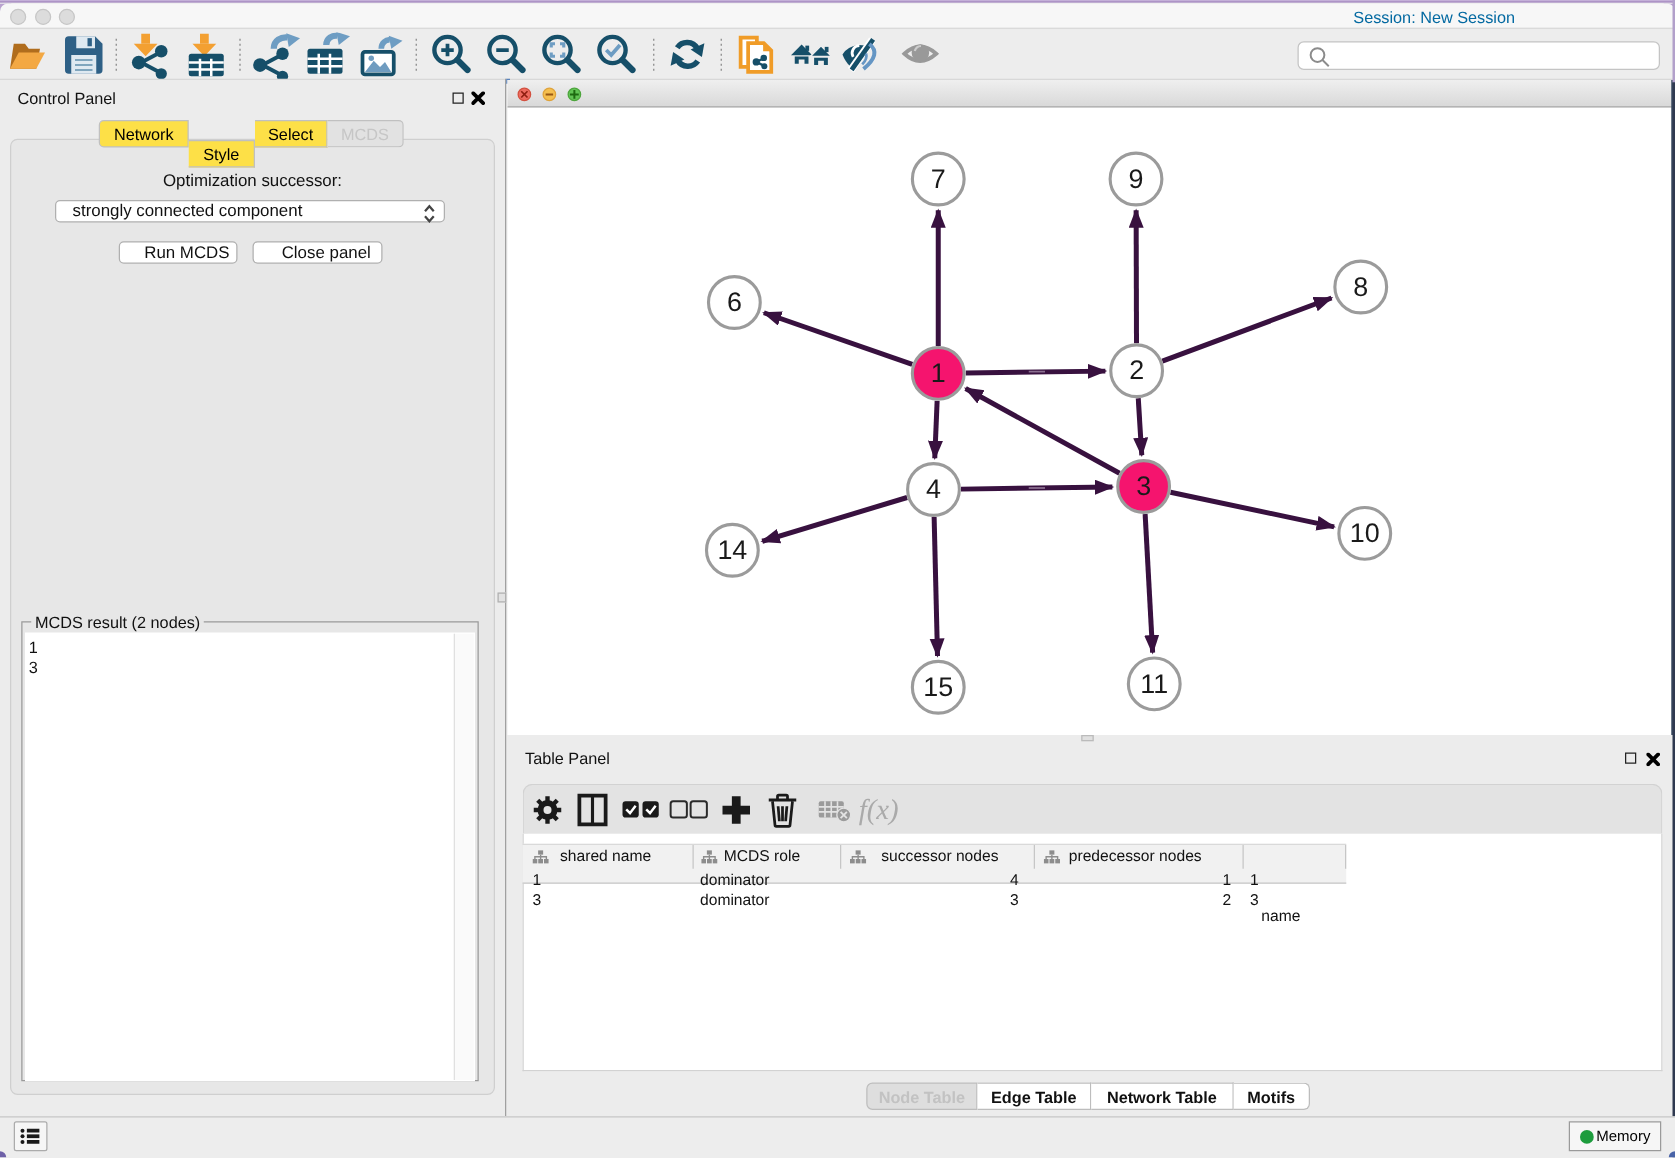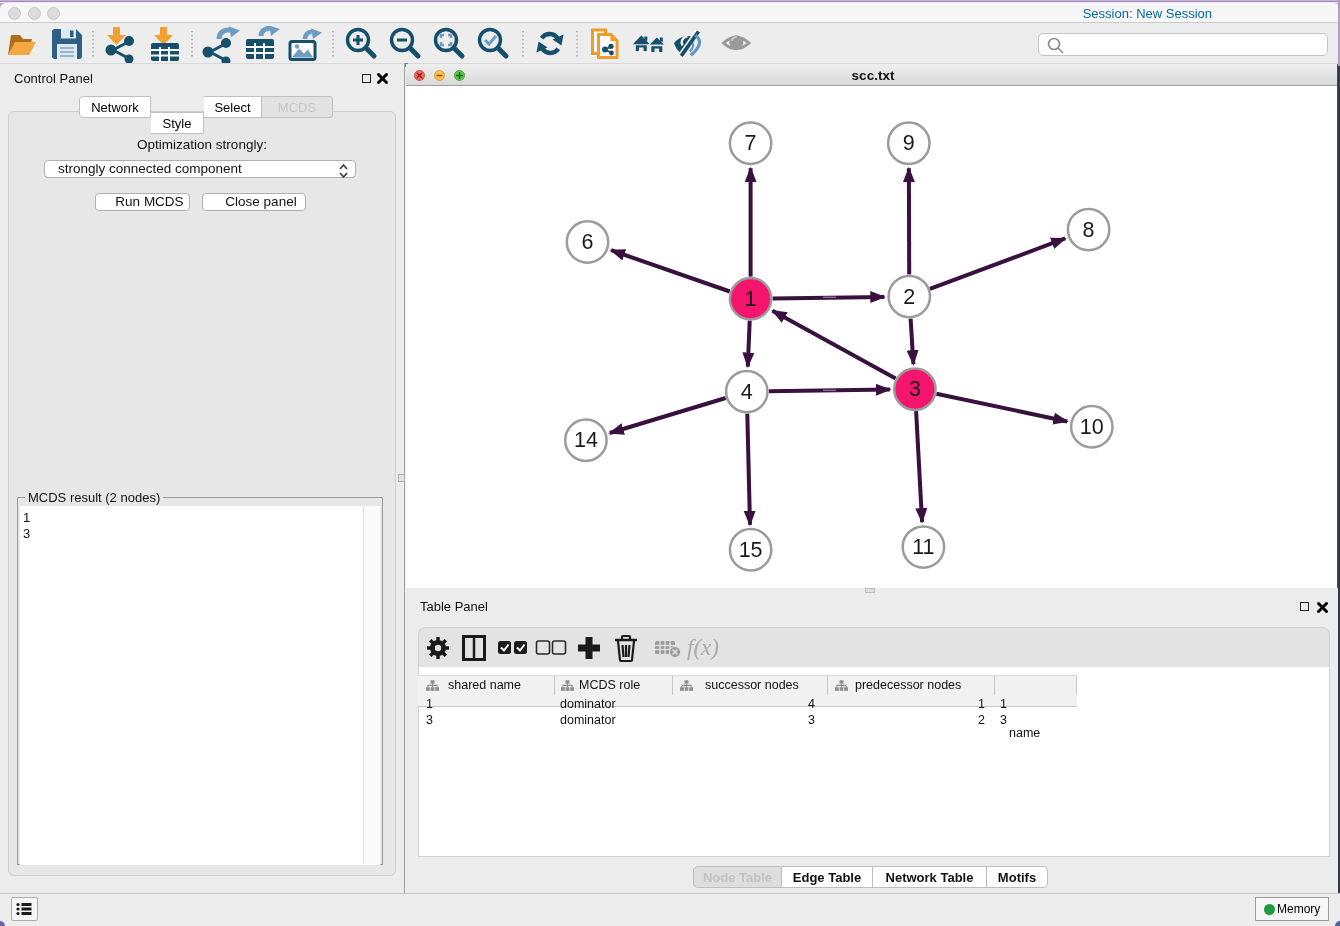--- a/index.html
+++ b/index.html
@@ -12,21 +12,21 @@
 #titlebar { left:0; top:3px; width:1340px; height:20px; background:#f7f7f7; border-bottom:1px solid #cacaca; border-radius:6px 6px 0 0; }
 .tl { width:13px; height:13px; border-radius:50%; top:4px; background:#dcdcdc; border:1px solid #c6c6c6; }
 #wintitle { width:1212px; top:3px; text-align:right; font-size:13px; color:#0369a1; }
 
 #toolbar { left:0; top:24px; width:1340px; height:40px; background:#ededed; border-bottom:1px solid #d8d8d8; } #toolbar svg { margin-top:2px; }
 #searchbox { left:1038px; top:33px; width:290px; height:23px; background:#fff; border:1px solid #c4c4c4; border-radius:5px; }
 
 #cpanel-title { left:14px; top:71px; font-size:13px; color:#111; }
 #mcds-panel { left:8px; top:111px; width:388px; height:765px; background:#e7e7e7; border:1px solid #cfcfcf; border-radius:6px; }
 .tabstrip { top:96px; height:22px; }
-.tab { position:absolute; top:0; height:22px; background:#ffffff; border:1px solid #c0c0c0; border-left:none; font-size:13px; color:#000; text-align:center; line-height:21px; }
+.tab { position:absolute; top:0; height:22px; background:#fde047; border:1px solid #c0c0c0; border-left:none; font-size:13px; color:#000; text-align:center; line-height:21px; }
 #opt-label { left:8px; top:137px; width:388px; text-align:center; font-size:13.5px; color:#111; }
 #dropdown { left:44px; top:160px; width:312px; height:18px; background:#fff; border:1px solid #b0b0b0; border-radius:4px; font-size:13.5px; line-height:16px; padding-left:13px; color:#111; }
 .btn { background:#fff; border:1px solid #b0b0b0; border-radius:4px; font-size:13.5px; text-align:center; color:#111;padding-left:14px; }
 #groupbox { left:17px; top:497px; width:366px; height:368px; border:1px solid #9a9a9a; }
 #grouplabel { left:25px; top:490px; background:#e7e7e7; font-size:13px; padding:0 3px; color:#111; }
 #resultarea { left:20px; top:506px; width:360px; height:359px; background:#fff; font-size:13px; color:#111; }
 #resultscroll { left:363px; top:507px; width:16px; height:357px; background:#fafafa; border-left:1px solid #e0e0e0; }
 
 #splitter { left:404px; top:63px; width:1px; height:830px; background:#a0a0a0; }
 #vgrip { left:398px; top:474px; width:7px; height:8px; background:#e2e2e2; border:1px solid #b0b0b0; }
@@ -232,23 +232,23 @@
   </svg>
 <div class="abs" style="left:1300px; top:602px; width:9px; height:9px; border:1.5px solid #222;"></div>
 <svg class="abs" style="left:1317px; top:602px;" width="11" height="11" viewBox="0 0 11 11">
     <path d="M1.5,1.5 L9.5,9.5 M9.5,1.5 L1.5,9.5" stroke="#000" stroke-width="3" stroke-linecap="round"></path>
   </svg>
 <div id="mcds-panel" class="abs"></div>
 <div class="tabstrip abs">
   <div class="tab" style="left:79px; width:72px; border-left:1px solid #c0c0c0; border-radius:4px 0 0 4px;">Network</div>
   <div class="tab" style="left:151px; width:53px;margin-top:16px;">Style</div>
   <div class="tab" style="left:204px; width:58px;text-align:center;">Select</div>
-  <div class="tab" style="left:262px; width:71px; background:#e2e2e2; color:#c6c6c6; border-radius:0 4px 4px 0;">MCDS</div>
-</div>
-<div id="opt-label" class="abs">Optimization strongly:</div>
+  <div class="tab" style="left:262px; width:61px; background:#e2e2e2; color:#c6c6c6; border-radius:0 4px 4px 0;">MCDS</div>
+</div>
+<div id="opt-label" class="abs">Optimization successor:</div>
 <div id="dropdown" class="abs">strongly connected component
 <svg style="position:absolute; right:6px; top:2px;" width="11" height="16" viewBox="0 0 11 16">
       <path d="M2,6 L5.5,2 L9,6 M2,10 L5.5,14 L9,10" fill="none" stroke="#444" stroke-width="1.8"></path>
     </svg>
 </div>
 <div class="btn abs" style="left:95px; top:193px; width:95px; height:18px; line-height:16px;">Run MCDS</div>
 <div class="btn abs" style="left:202px; top:193px; width:104px; height:18px; line-height:16px;">Close panel</div>
 <div id="groupbox" class="abs"></div>
 <div id="grouplabel" class="abs">MCDS result (2 nodes)</div>
 <div id="resultarea" class="abs">
@@ -270,21 +270,20 @@
     <div class="mac abs" style="left:28px; background:#f5bf4f; border:1px solid #dfa33b;">
         <svg width="9" height="9" viewBox="0 0 9 9">
           <path d="M1.5,4.5 L7.5,4.5" stroke="#985712" stroke-width="1.6"></path>
         </svg>
       </div>
     <div class="mac abs" style="left:48px; background:#61c454; border:1px solid #4da53c;">
         <svg width="9" height="9" viewBox="0 0 9 9">
           <path d="M4.5,1 L4.5,8 M1,4.5 L8,4.5" stroke="#1d6a10" stroke-width="1.6"></path>
         </svg>
       </div>
-    <div id="sccname" class="abs">scc.txt</div>
   </div>
   <svg id="graph" style="position:absolute; left:0; top:22px;" width="934" height="502" viewBox="0 0 934 502">
     <defs>
       <marker id="arr" markerWidth="17" markerHeight="13" refX="14" refY="6" orient="auto" markerUnits="userSpaceOnUse">
         <path d="M0,0 L15.5,6 L0,12 Z" fill="#38113f"></path>
       </marker>
     </defs>
     <g stroke="#38113f" stroke-width="4" marker-end="url(#arr)">
       <line x1="344.6" y1="190.7" x2="344.6" y2="82.2"></line>
       <line x1="323.8" y1="205.5" x2="205.1" y2="164.2"></line>

